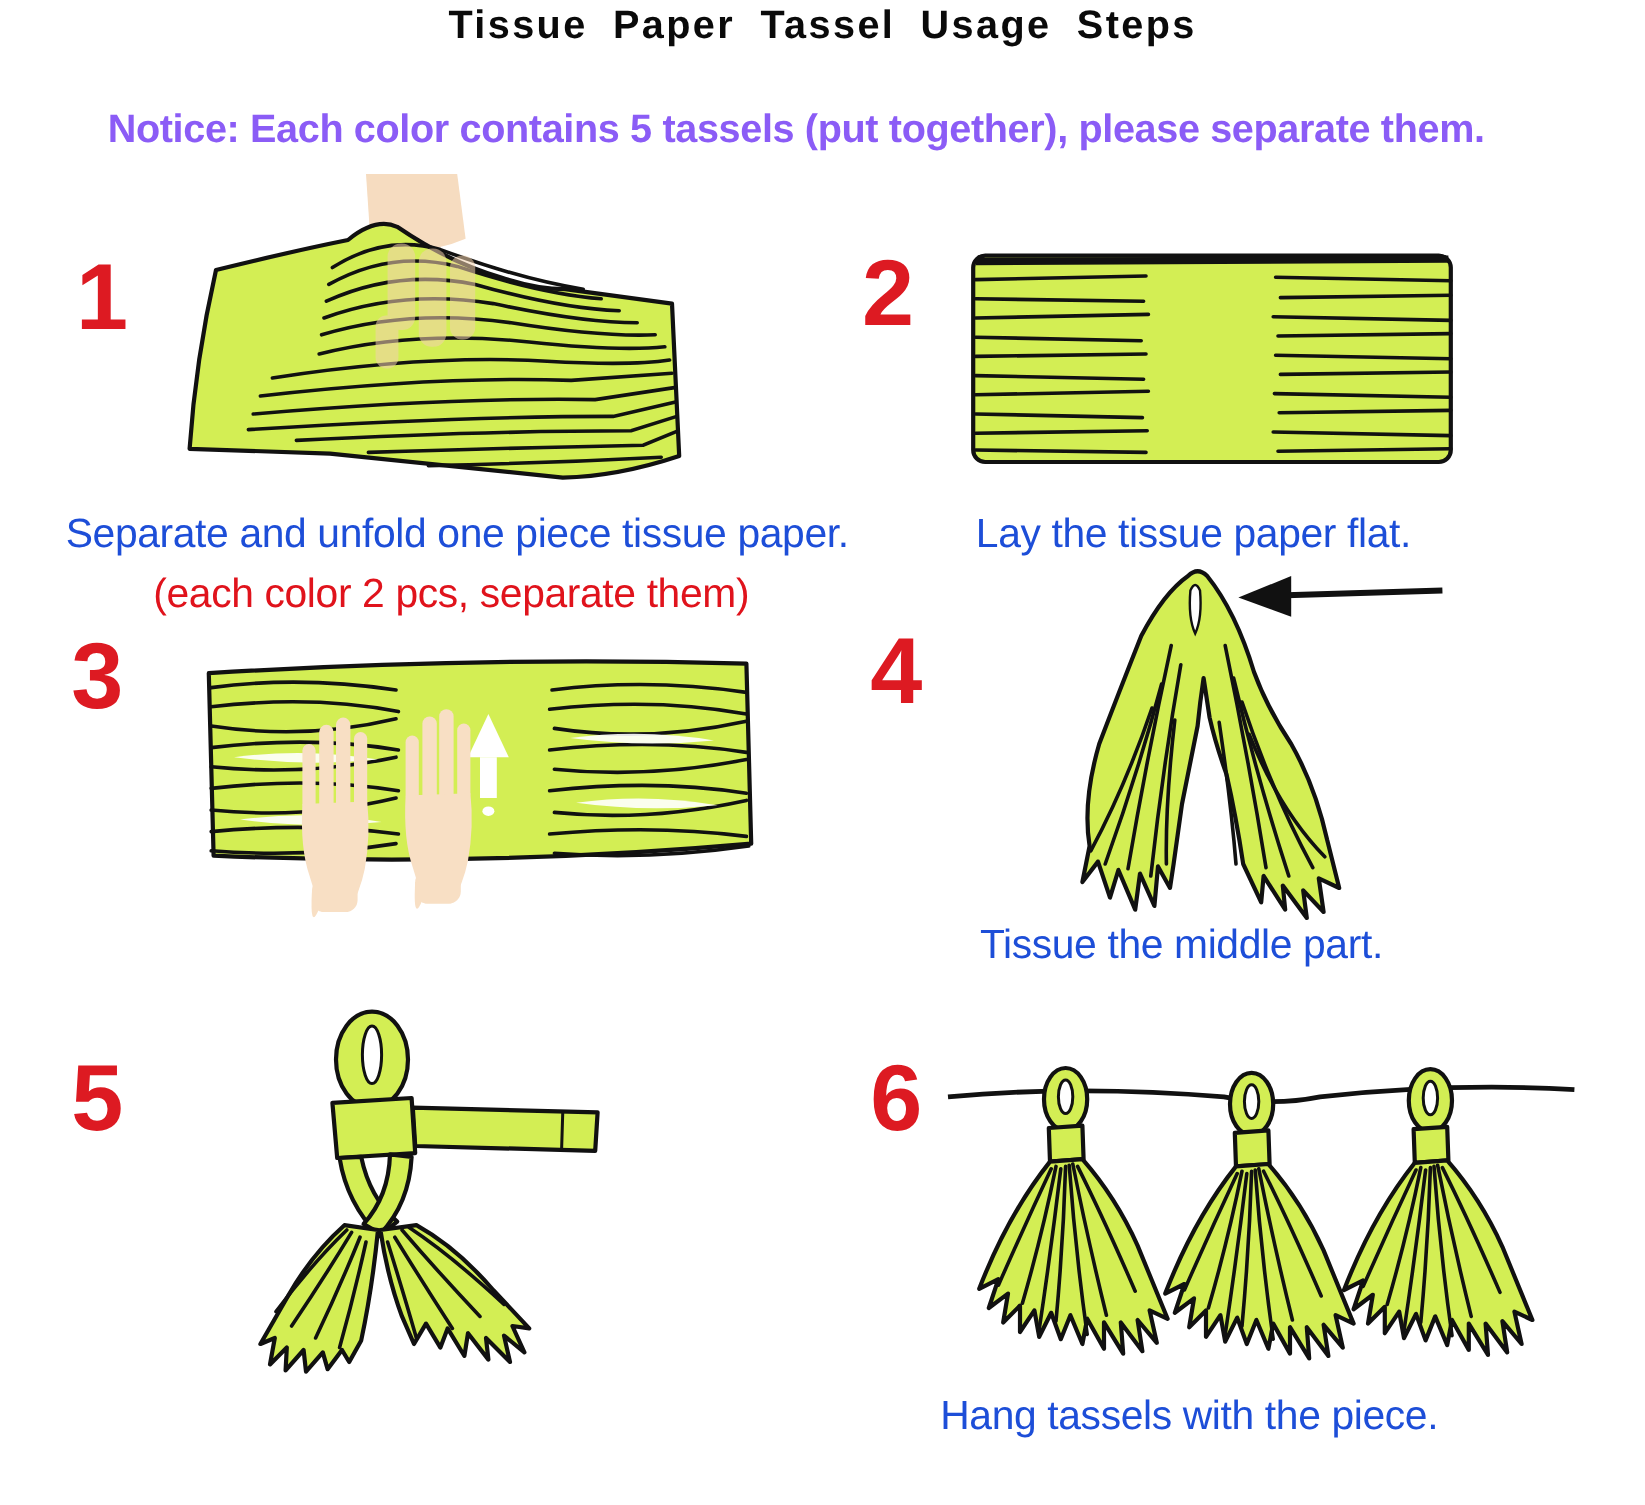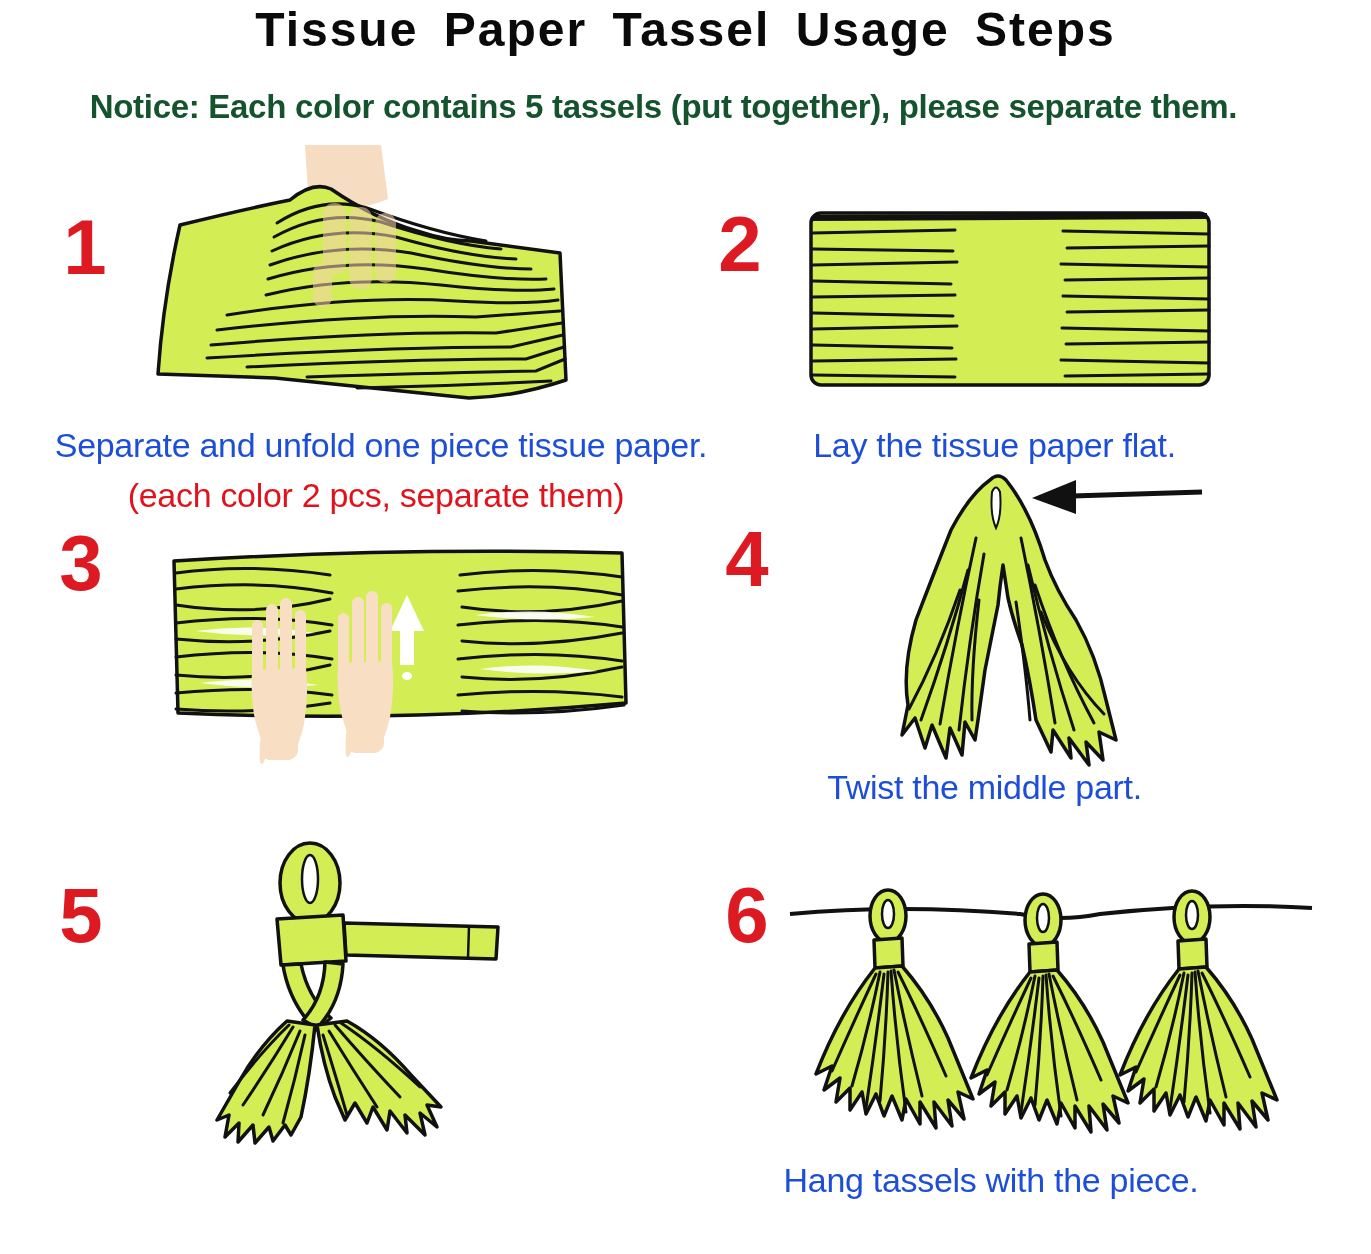--- a/index.html
+++ b/index.html
@@ -2,25 +2,25 @@
 <html><head>
 <meta charset="utf-8">
 <style>
   html,body{margin:0;padding:0;background:#ffffff;}
   #sheet{
     position:relative;width:1371px;height:1254px;background:#ffffff;
     font-family:"Liberation Sans", sans-serif;color:#0d0d0d;overflow:hidden;
   }
   .title{
     position:absolute;top:2px;left:0;width:1371px;text-align:center;
-    font-size:48px;font-weight:bold;letter-spacing:2px;word-spacing:10px;color:#0a0a0a;
+    font-size:33px;font-weight:bold;letter-spacing:2px;word-spacing:10px;color:#0a0a0a;
   }
   .notice{
     position:absolute;top:88px;left:0;width:1327px;text-align:center;
-    font-size:33px;font-weight:bold;letter-spacing:-0.3px;color:#14532d;white-space:nowrap;
+    font-size:33px;font-weight:bold;letter-spacing:-0.3px;color:#8b5cf6;white-space:nowrap;
   }
   .num{
     position:absolute;font-size:78px;font-weight:bold;line-height:1;color:#dd1a22;
     width:90px;text-align:center;
   }
   .cap{
     position:absolute;text-align:center;font-size:34px;letter-spacing:-0.3px;
     color:#1d4ed8;white-space:nowrap;
   }
   .cap.red{color:#e0131c;}
@@ -224,16 +224,16 @@
     </defs>
     <path d="M30,34 Q140,24 260,34 Q300,42 340,34 Q450,22 552,28" stroke="#111" stroke-width="4" fill="none"></path>
     <use href="#tassel" transform="translate(128,36)"></use>
     <use href="#tassel" transform="translate(283,40)"></use>
     <use href="#tassel" transform="translate(432,37)"></use>
   </svg>
 
   <div class="cap" style="left:0;top:426px;width:762px;">Separate and unfold one piece tissue paper.</div>
   <div class="cap red" style="left:0;top:476px;width:752px;">(each color 2 pcs, separate them)</div>
   <div class="cap" style="left:622px;top:426px;width:745px;">Lay the tissue paper flat.</div>
-  <div class="cap" style="left:612px;top:768px;width:745px;">Twist the middle part.</div>
+  <div class="cap" style="left:612px;top:768px;width:745px;">Tissue the middle part.</div>
   <div class="cap" style="left:620px;top:1161px;width:742px;">Hang tassels with the piece.</div>
 
 </div>
 
 </body></html>

